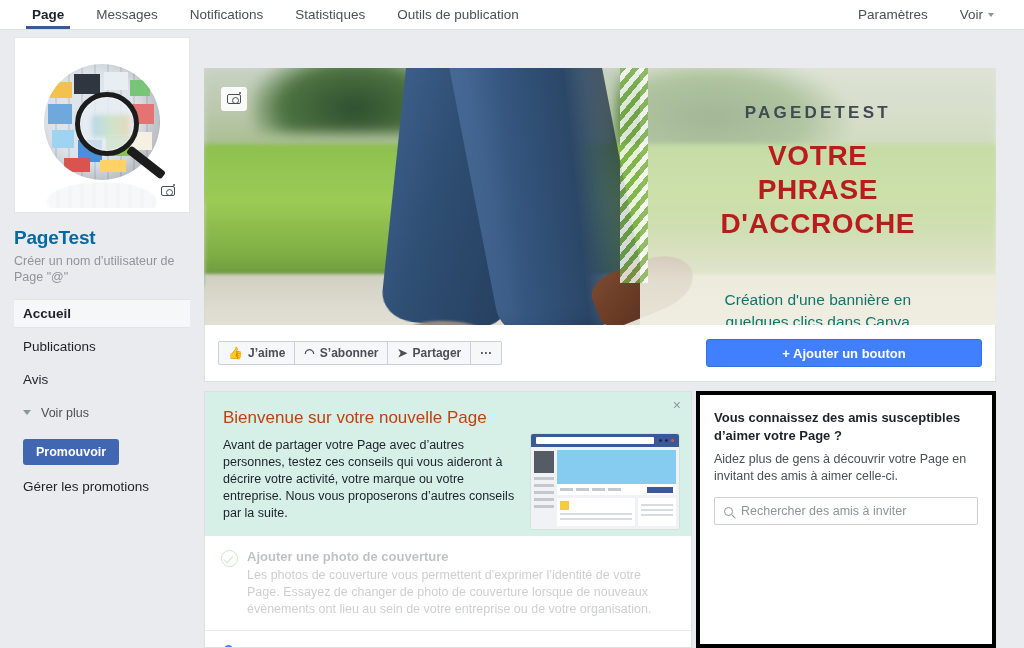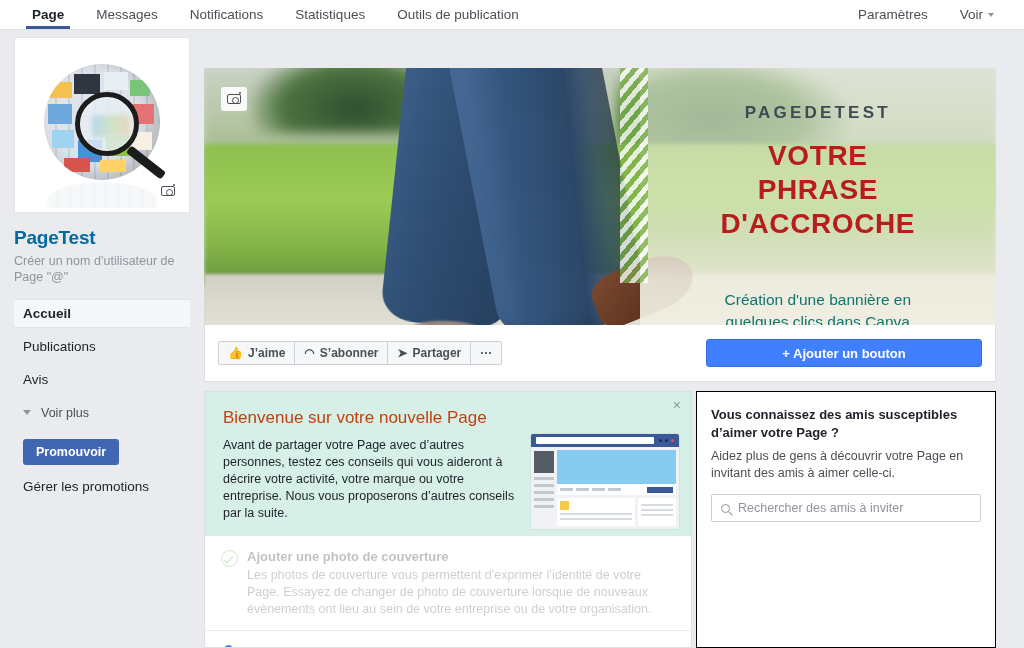--- a/index.html
+++ b/index.html
@@ -458,21 +458,21 @@
     width: 5px; height: 3px; background:#4080ff;
   }
   .tip-title { font-size: 13px; font-weight: bold; color:#1d2129; margin-bottom: 3px; }
   .tip-desc { font-size: 12.5px; line-height: 17px; color:#4b4f56; }
 
   
   #rail {
     position:absolute; top: 391px; left: 696px;
     width: 300px; height: 257px;
     background: #fff;
-    border: 1px solid #000000;
+    border: 4px solid #000000;
     padding: 14px 14px 0 14px;
   }
   #rail-title {
     font-size: 13px; font-weight: bold; color:#1d2129;
     line-height: 18px; margin-bottom: 6px;
   }
   #rail-desc {
     font-size: 12.5px; line-height: 17px; color:#4b4f56;
     margin-bottom: 12px;
   }

